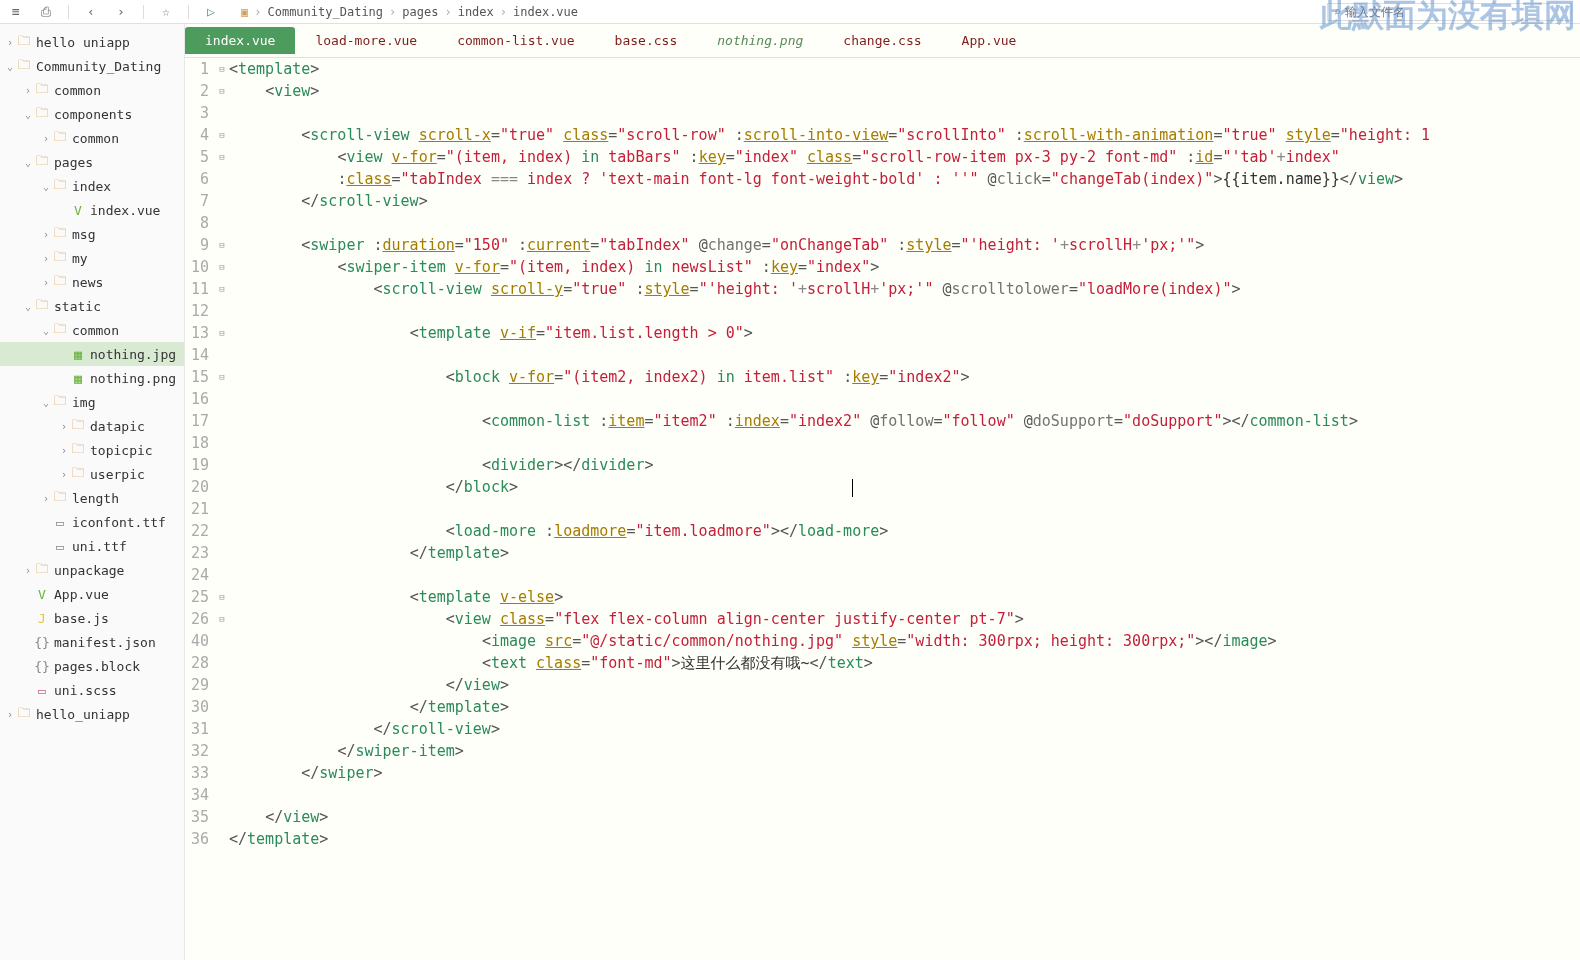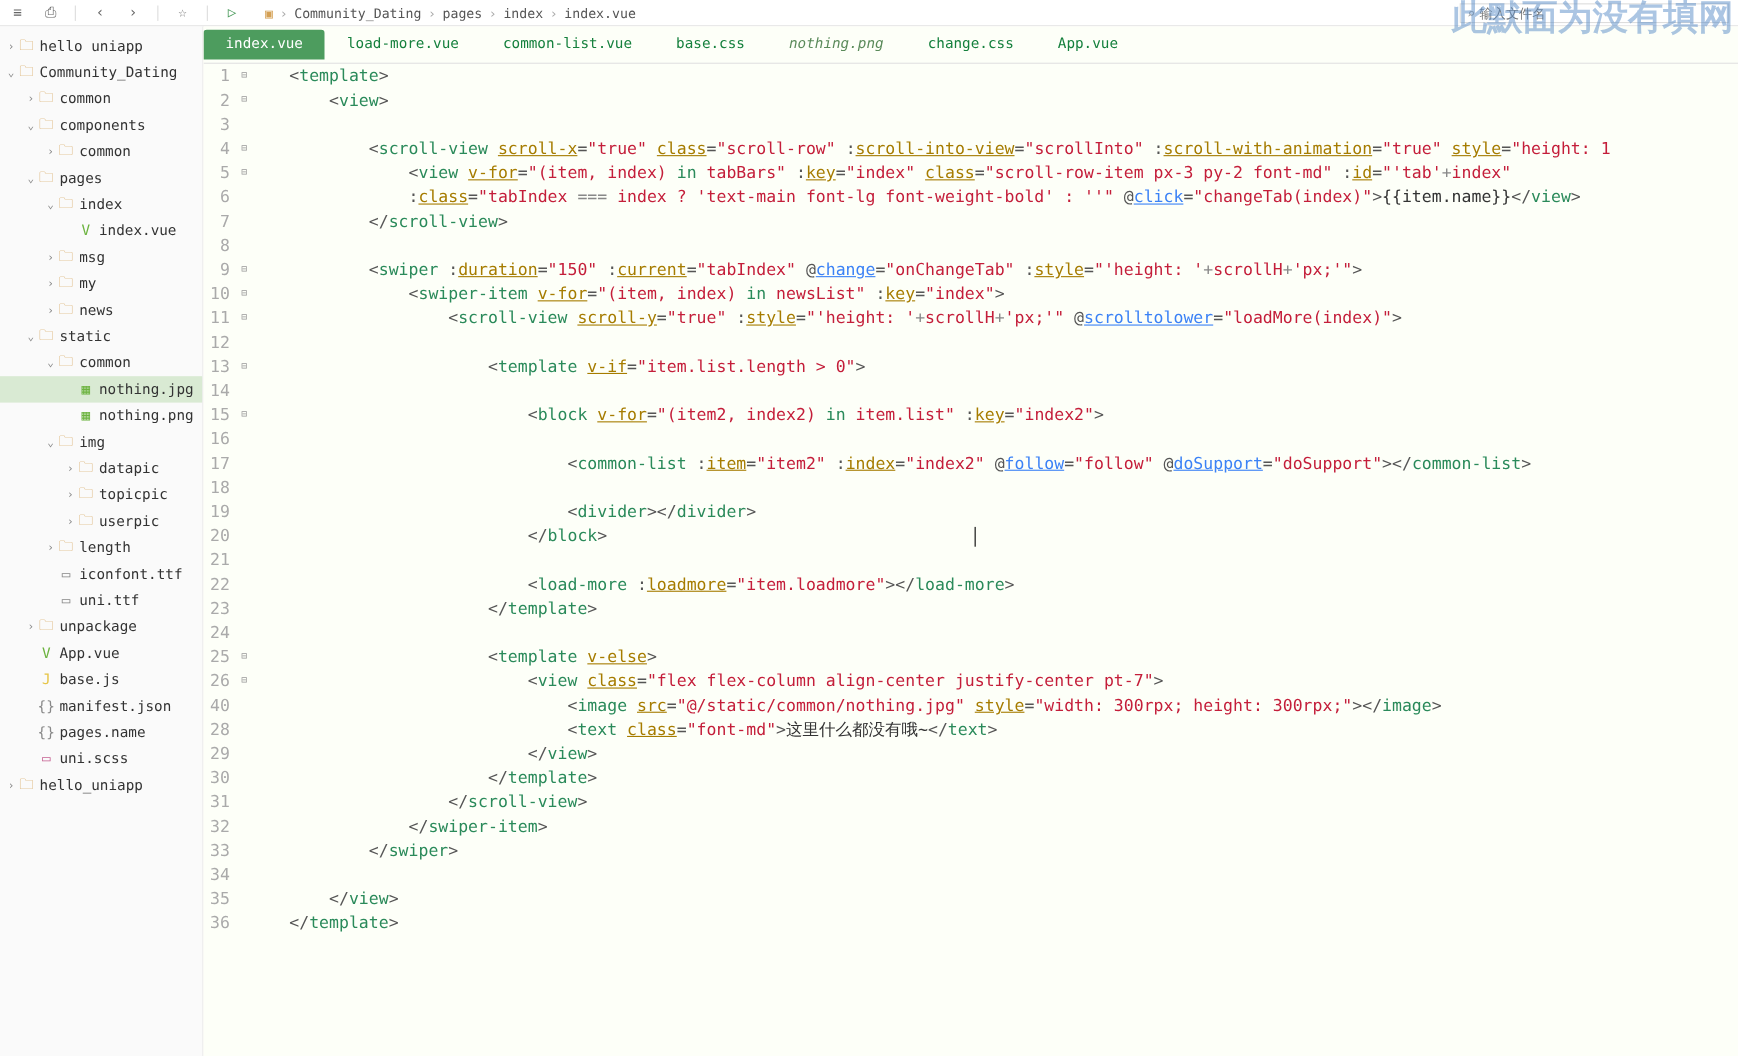--- a/index.html
+++ b/index.html
@@ -23,42 +23,42 @@
     .tree-icon { width: 16px; display: inline-flex; justify-content: center; margin-right: 4px; }
     .file-vue { color: #6cb33f; }
     .file-js { color: #e6c547; }
     .file-json { color: #888; }
     .file-img { color: #6cb33f; }
     .file-ttf { color: #888; }
     .file-scss { color: #c76494; }
     
     .editor-area { flex: 1; display: flex; flex-direction: column; background: #fdfff8; overflow: hidden; }
     .tabs { display: flex; align-items: center; height: 34px; border-bottom: 1px solid #e0e0e0; background: #fdfff8; }
-    .tab { padding: 6px 20px; font-size: 13px; color: #15803d; cursor: pointer; }
+    .tab { padding: 6px 20px; font-size: 13px; color: #7f1d1d; cursor: pointer; }
     .tab.active { background: #4d9c5e; color: #fff; border-radius: 3px 3px 0 0;}
     .tab.italic { font-style: italic; color: #5a8a5a; }
     
     .code-area { flex: 1; display: flex; overflow: auto; font-family: Consolas, Monaco, monospace; font-size: 15px; line-height: 22px; }
     .gutter { width: 30px; text-align: right; padding-right: 6px; color: #aaa; user-select: none; background: #fdfff8; }
     .fold-gutter { width: 14px; color: #999; font-size: 9px; user-select: none; background: #fdfff8;}
     .code-lines { flex: 1; white-space: pre; color: #333; background: #fdfff8; }
     
     .tag { color: #2a8a5a; }
     .attr { color: #a67c00; text-decoration: underline; }
     .str { color: #c41e3a; }
     .comment { color: #999; font-style: italic; }
     .punct { color: #555; }
     .op { color: #888; }
     .kw { color: #2a8a5a; }
     .text-content { color: #333; }
-    .event { color: #3b82f6; text-decoration: underline; }
+    .event { color: #737373; }
     
     .gutter-line { height: 22px; }
     .fold-line { height: 22px; text-align: center; }
-    .code-line { height: 22px; margin-left: 34px; }
+    .code-line { height: 22px; }
     
     .cursor { display: inline-block; width: 1px; height: 18px; background: #000; vertical-align: middle; }
   </style>
 </head>
 <body>
 
 <div class="toolbar">
   <span class="toolbar-icon">≡</span>
   <span class="toolbar-icon">⎙</span>
   <span class="toolbar-sep"></span>
@@ -268,21 +268,21 @@
         <span class="tree-icon">
           <span class="file-json">{}</span>
         </span>
         <span>manifest.json</span>
       </div>
       <div class="tree-item" style="padding-left: 22px;">
         <span class="tree-chevron"></span>
         <span class="tree-icon">
           <span class="file-json">{}</span>
         </span>
-        <span>pages.name</span>
+        <span>pages.block</span>
       </div>
       <div class="tree-item" style="padding-left: 22px;">
         <span class="tree-chevron"></span>
         <span class="tree-icon">
           <span class="file-scss">▭</span>
         </span>
         <span>uni.scss</span>
       </div>
       <div class="tree-item" style="padding-left: 4px;">
         <span class="tree-chevron">›</span>

